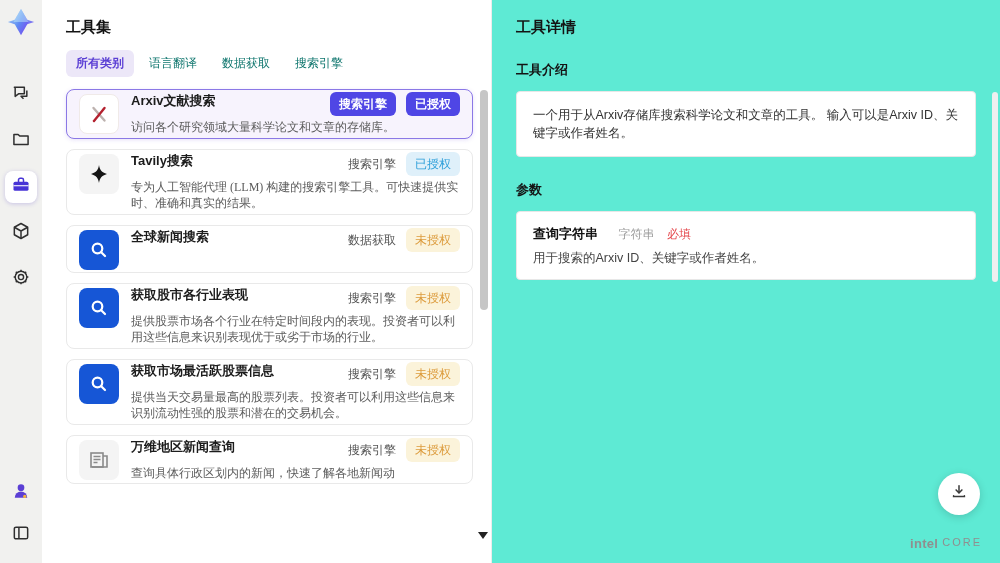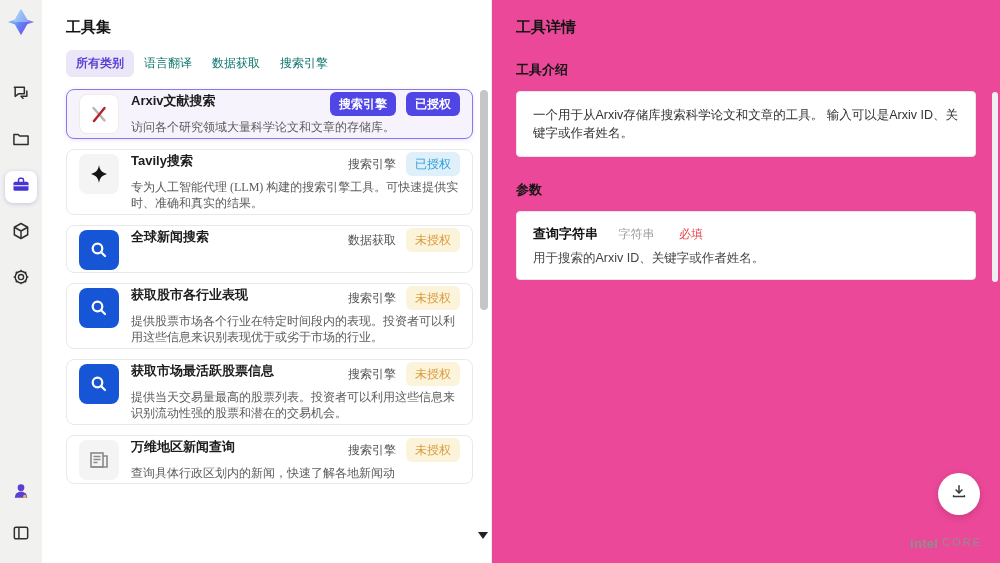--- a/index.html
+++ b/index.html
@@ -15,21 +15,21 @@
   .nav-btn { width:32px; height:32px; display:flex; align-items:center; justify-content:center;
     border-radius:8px; cursor:pointer; }
   .nav-btn svg { width:20px; height:20px; }
   .nav-btn.active { background:#fff; box-shadow:0 1px 4px rgba(80,60,200,.25); }
   .sidebar-bottom { margin-top:auto; display:flex; flex-direction:column; gap:10px; align-items:center; }
 
   
   .list-panel { width:450px; height:100%; border-right:1px solid #ececec; position:relative;
     padding:18px 0 0 24px; background:#fff; }
   .panel-title { font-size:15px; font-weight:bold; color:#141414; }
-  .tabs { display:flex; margin-top:13px; align-items:center; }
+  .tabs { display:flex; gap:5px; margin-top:13px; align-items:center; }
   .tab { font-size:12px; color:#0f766e; padding:5px 10px; border-radius:6px; cursor:pointer; white-space:nowrap; }
   .tab.active { background:#ece7f8; color:#5b3fd4; font-weight:bold; }
   .tool-list { margin-top:12px; padding-right:18px; }
   .tool-card { border:1px solid #e9e9e9; border-radius:8px; padding:2px 12px; display:flex; gap:12px;
     margin-bottom:10px; background:#fff; cursor:pointer; }
   .tool-card.selected { border:1px solid #8b78e6; background:#f7f3fd; box-shadow:0 1px 4px rgba(120,90,220,.18); }
   .tool-icon { width:40px; height:40px; border-radius:8px; flex-shrink:0; display:flex;
     align-items:center; justify-content:center; margin-top:2px; }
   .tool-icon svg { width:24px; height:24px; }
   .icon-bg-white { background:#fff; border:1px solid #f0eae8; }
@@ -46,29 +46,29 @@
   .badge.st-blue { background:#dff0fa; color:#2e9fd9; padding:5px 9px; }
   .badge.st-yellow { background:#fbf3da; color:#dc9b3c; padding:5px 9px; }
   .tool-desc { font-size:12px; color:#5c5c5c; line-height:16.5px; margin-top:3px;font-family:Liberation Serif, serif; }
 
   .list-scroll-thumb { position:absolute; top:90px; right:3px; width:8px; height:220px;
     background:#c6c6c6; border-radius:4px; }
   .scroll-down-arrow { position:absolute; right:3px; bottom:24px; width:0; height:0;
     border-left:5px solid transparent; border-right:5px solid transparent; border-top:7px solid #222; cursor:pointer; }
 
   
-  .detail-panel { flex:1; background:#ec4899; padding:18px 24px; position:relative; }
+  .detail-panel { flex:1; background:#5eead4; padding:18px 24px; position:relative; }
   .detail-title { font-size:15px; font-weight:bold; color:#141414; }
   .section-heading { font-size:13px; font-weight:bold; color:#141414; margin-top:24px; }
   .info-box { background:#fff; border:1px solid #e7e7e7; border-radius:4px; padding:14px 16px;
     margin-top:12px; font-size:12.5px; color:#333; line-height:18px; }
   .param-box { background:#fff; border:1px solid #e7e7e7; border-radius:4px; padding:12px 16px; margin-top:12px; }
   .param-name { font-size:13px; font-weight:bold; color:#111; }
   .param-type { font-size:12px; color:#999; margin-left:16px; }
-  .param-required { font-size:12px; color:#e5484d; margin-left:20px;text-align:right; }
+  .param-required { font-size:12px; color:#e5484d; margin-left:8px;text-align:right; }
   .param-desc { margin-top:7px; font-size:12.5px; color:#444; }
   .detail-scroll-thumb { position:absolute; right:2px; top:92px; width:6px; height:190px;
     background:#efefef; border-radius:3px; }
 
   .download-fab { position:absolute; right:20px; bottom:48px; width:42px; height:42px; border-radius:50%;
     background:#fff; box-shadow:0 2px 8px rgba(0,0,0,.16); display:flex; align-items:center;
     justify-content:center; cursor:pointer; }
   .download-fab svg { width:20px; height:20px; }
   .brand { position:absolute; right:18px; bottom:12px; color:#8f8f8f; display:flex; align-items:flex-start; gap:4px; }
   .brand-intel { font-size:13px; font-weight:bold; letter-spacing:.3px; }

